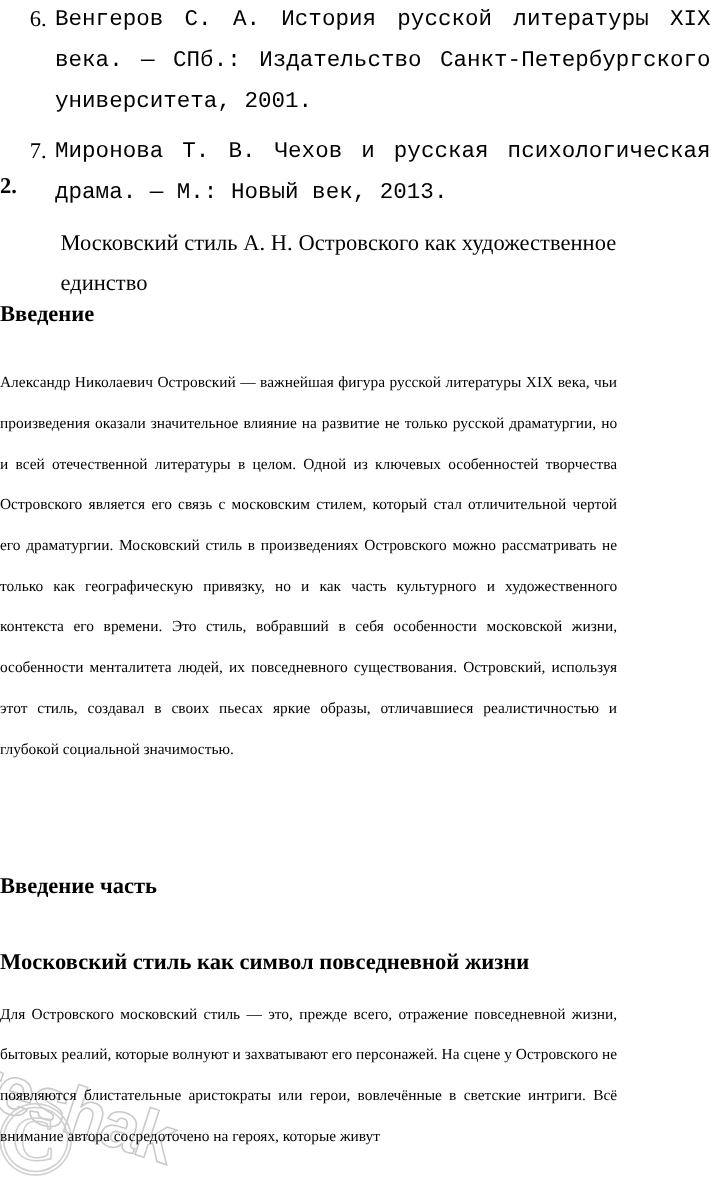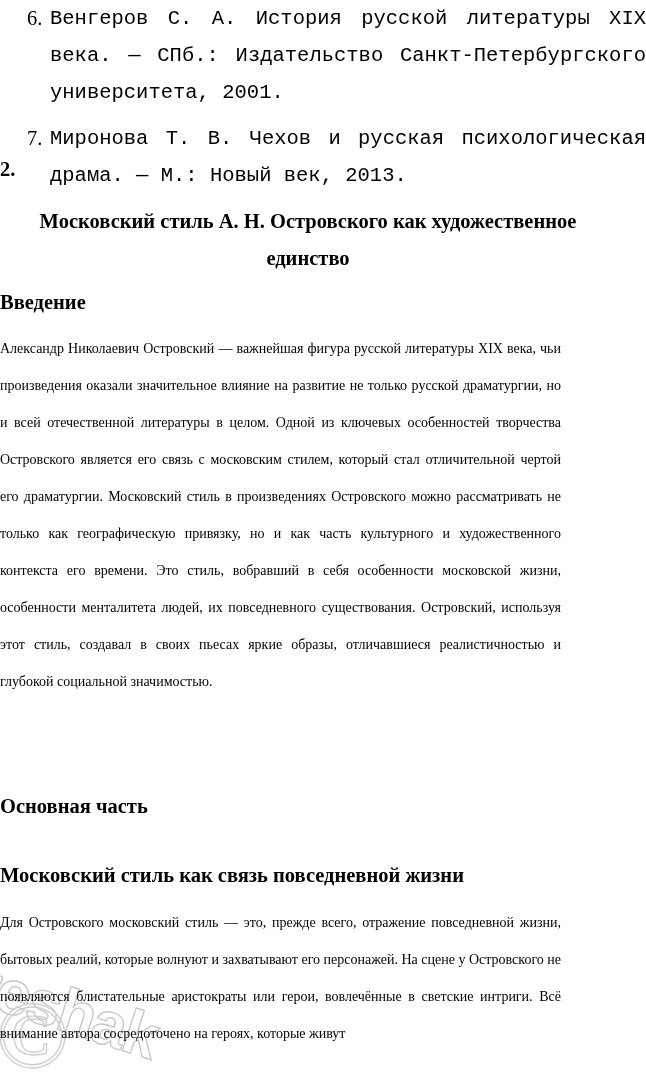--- a/index.html
+++ b/index.html
@@ -100,40 +100,40 @@
     left: 0;
     top: 155px;
     font-size: 20.5px;
     line-height: 28px;
     font-weight: bold;
   }
 
   
   .doc-title {
     position: absolute;
-    left: 24px;
+    left: 55px;
     top: 203px;
     width: 568px;
     font-size: 20.5px;
     line-height: 37px;
-    font-weight: bold;
-    text-align: center;
+    font-weight: normal;
+    text-align: left;
   }
 
   
   .heading {
     font-size: 20.5px;
     line-height: 30px;
     font-weight: bold;
     text-align: left;
   }
   .heading-intro {
     position: absolute;
     left: 0;
-    top: 287px;
+    top: 271px;
   }
   .heading-main {
     position: absolute;
     left: 0;
     top: 791px;
   }
   .heading-sub {
     position: absolute;
     left: 0;
     top: 860px;
@@ -177,20 +177,20 @@
     </ol>
 
     <div class="section-num">2.</div>
 
     <h1 class="doc-title" style="margin:0;">Московский стиль А. Н. Островского как художественное единство</h1>
 
     <h2 class="heading heading-intro" style="margin:0;">Введение</h2>
 
     <p class="para para-intro" style="margin:0;">Александр Николаевич Островский — важнейшая фигура русской литературы XIX века, чьи произведения оказали значительное влияние на развитие не только русской драматургии, но и всей отечественной литературы в целом. Одной из ключевых особенностей творчества Островского является его связь с московским стилем, который стал отличительной чертой его драматургии. Московский стиль в произведениях Островского можно рассматривать не только как географическую привязку, но и как часть культурного и художественного контекста его времени. Это стиль, вобравший в себя особенности московской жизни, особенности менталитета людей, их повседневного существования. Островский, используя этот стиль, создавал в своих пьесах яркие образы, отличавшиеся реалистичностью и глубокой социальной значимостью.</p>
 
-    <h2 class="heading heading-main" style="margin:0;">Основная часть</h2>
+    <h2 class="heading heading-main" style="margin:0;">Введение часть</h2>
 
-    <h3 class="heading heading-sub" style="margin:0;">Московский стиль как связь повседневной жизни</h3>
+    <h3 class="heading heading-sub" style="margin:0;">Московский стиль как символ повседневной жизни</h3>
 
     <p class="para para-body" style="margin:0;">Для Островского московский стиль — это, прежде всего, отражение повседневной жизни, бытовых реалий, которые волнуют и захватывают его персонажей. На сцене у Островского не появляются блистательные аристократы или герои, вовлечённые в светские интриги. Всё внимание автора сосредоточено на героях, которые живут</p>
 
   </div>
 </div>
 
 </body></html>

